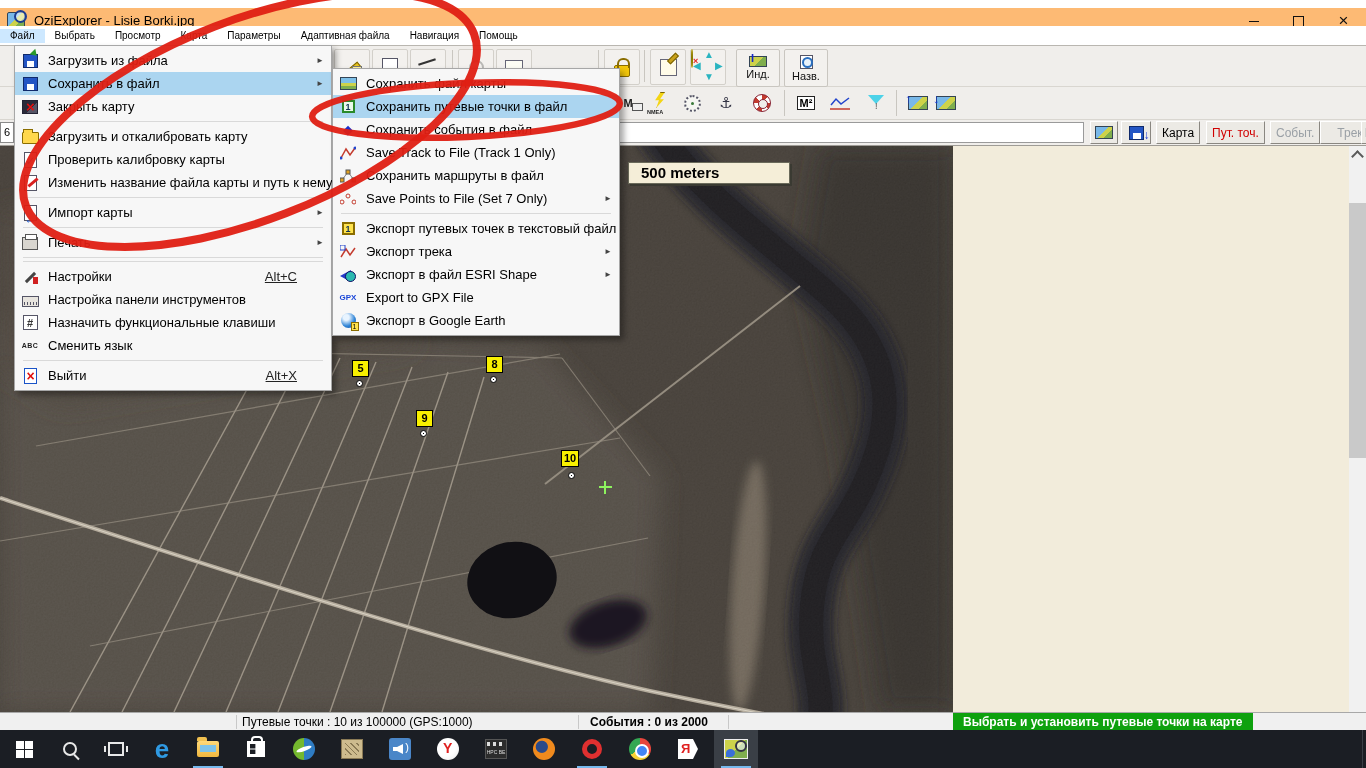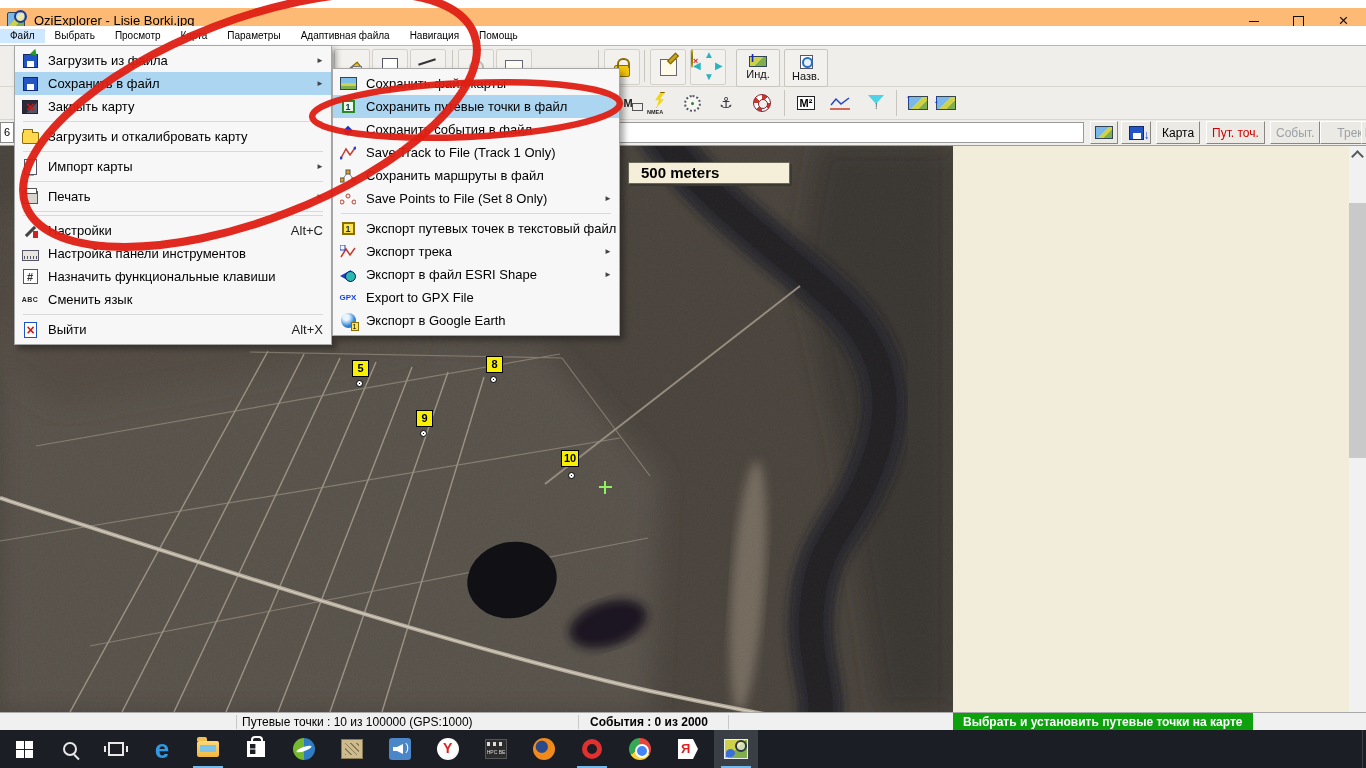--- a/index.html
+++ b/index.html
@@ -101,21 +101,21 @@
   #sb-thumb { position:absolute; left:0; top:57px; width:17px; height:255px; background:#c9c9c9; }
 
   
   .menu-panel { position:absolute; background:#f7f7f7; border:1px solid #a7a7a7; box-shadow:4px 4px 6px rgba(0,0,0,.35); z-index:50; padding:3px 0; }
   #file-menu { left:14px; top:45px; width:318px; }
   #save-submenu { left:332px; top:68px; width:288px; }
   .m-item { position:relative; height:23px; display:flex; align-items:center; font-size:13px; color:#000; padding-left:6px; }
   .m-item.hl { background:#abd5f0; }
   .m-item .mi { width:18px; height:18px; margin-right:9px; flex:none; position:relative; display:flex; align-items:center; justify-content:center; }
   .m-item .lbl { flex:1; white-space:nowrap; }
-  .m-item .sc { margin-right:8px; color:#222; }
+  .m-item .sc { margin-right:34px; color:#222;text-decoration:underline; }
   .m-item.has-sub::after { content:"\25BA"; position:absolute; right:7px; font-size:8px; color:#444; }
   .m-sep { height:1px; background:#d9d9d9; margin:3px 8px; }
 
   
   .i-floppy { width:15px; height:14px; background:#2355c4; border:1px solid #102a6a; position:relative; }
   .i-floppy::before { content:""; position:absolute; left:3px; bottom:0; width:7px; height:6px; background:#fff; }
   .i-floppy.load::after { content:""; position:absolute; right:-4px; top:-4px; border:4px solid transparent; border-left:6px solid #2a9a2a; transform:rotate(45deg); }
   .i-mapx { width:16px; height:14px; background:linear-gradient(135deg,#2a2a3a 0 60%,#556 60%); border:1px solid #223; position:relative; }
   .i-mapx::after { content:"\00D7"; position:absolute; left:3px; top:-3px; color:#e01010; font-weight:bold; font-size:15px; }
   .i-folder { width:17px; height:12px; background:#ffd84d; border:1px solid #8a6d00; border-radius:1px; position:relative; margin-top:3px; }
@@ -421,20 +421,32 @@
       </span>
     <span class="lbl">Закрыть карту</span>
   </div>
   <div class="m-sep"></div>
   <div class="m-item">
     <span class="mi">
         <span class="i-folder"></span>
       </span>
     <span class="lbl">Загрузить и откалибровать карту</span>
   </div>
+  <div class="m-item">
+    <span class="mi">
+        <span class="i-doc check"></span>
+      </span>
+    <span class="lbl">Проверить калибровку карты</span>
+  </div>
+  <div class="m-item">
+    <span class="mi">
+        <span class="i-doc rename"></span>
+      </span>
+    <span class="lbl">Изменить название файла карты и путь к нему</span>
+  </div>
   <div class="m-sep"></div>
   <div class="m-item has-sub">
     <span class="mi">
         <span class="i-doc imp"></span>
       </span>
     <span class="lbl">Импорт карты</span>
   </div>
   <div class="m-sep"></div>
   <div class="m-item has-sub">
     <span class="mi">
@@ -520,21 +532,21 @@
     <span class="lbl">Сохранить маршруты в файл</span>
   </div>
   <div class="m-item has-sub">
     <span class="mi">
         <svg width="16" height="12">
           <circle cx="2" cy="9" r="2" fill="none" stroke="#c43b2e"></circle>
           <circle cx="8" cy="3" r="2" fill="none" stroke="#c43b2e"></circle>
           <circle cx="14" cy="9" r="2" fill="none" stroke="#c43b2e"></circle>
         </svg>
       </span>
-    <span class="lbl">Save Points to File (Set 8 Only)</span>
+    <span class="lbl">Save Points to File (Set 7 Only)</span>
   </div>
   <div class="m-sep"></div>
   <div class="m-item">
     <span class="mi">
         <span class="i-wpt yellow">1</span>
       </span>
     <span class="lbl">Экспорт путевых точек в текстовый файл</span>
   </div>
   <div class="m-item has-sub">
     <span class="mi">

